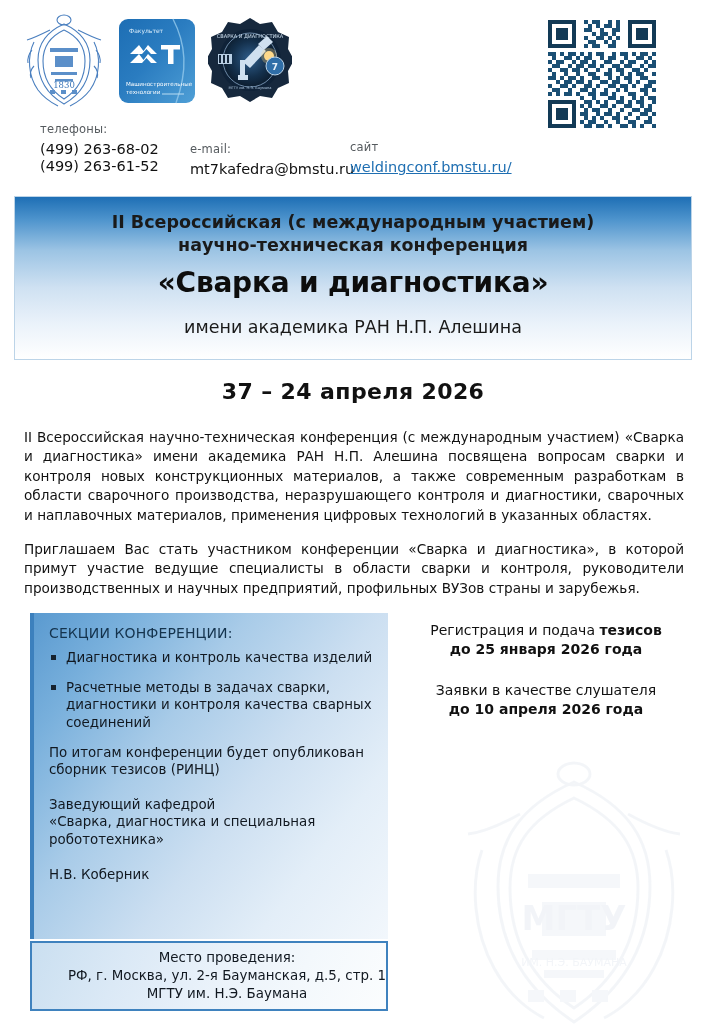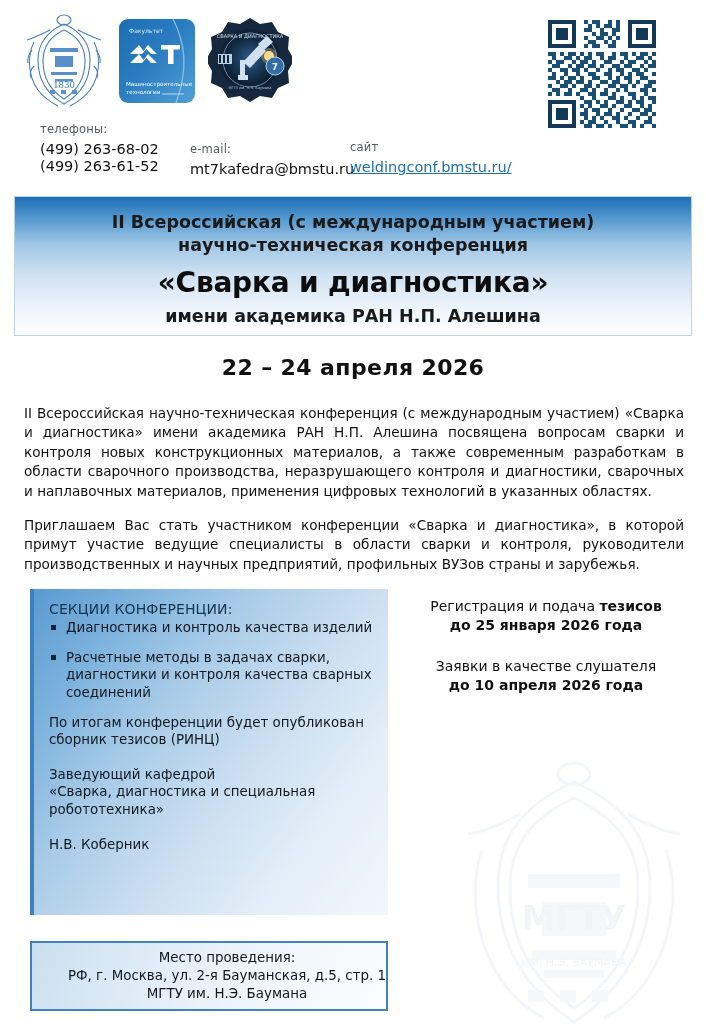--- a/index.html
+++ b/index.html
@@ -81,21 +81,21 @@
   .c-site .c-value {
     color: #1f6fb2;
     text-decoration: underline;
   }
 
   
   .banner {
     position: relative;
     z-index: 2;
     margin: 0 14px;
-    height: 140px;
+    height: 164px;
     background: linear-gradient(to bottom,
         #1e6fb5 0%, #4e94cd 14%, #9cc4e4 33%,
         #cfe1f2 56%, #eaf2fa 78%, #ffffff 100%);
     border: 1px solid #bcd4e8;
     box-sizing: border-box;
     text-align: center;
     padding-top: 14px;
   }
   .banner-l1 {
     font-size: 17.5px;
@@ -105,22 +105,22 @@
   }
   .banner-title {
     font-size: 28px;
     font-weight: bold;
     margin-top: 9px;
     letter-spacing: -0.2px;
     color: #0d0d0d;
   }
   .banner-sub {
     font-size: 17.5px;
-    font-weight: bold;
-    margin-top: 7px;
+    font-weight: normal;
+    margin-top: 18px;
     color: #1a1a1a;
   }
 
   
   .date-line {
     position: relative;
     z-index: 2;
     text-align: center;
     font-size: 22px;
     font-weight: bold;
@@ -159,21 +159,21 @@
     box-sizing: border-box;
     background: linear-gradient(127deg,
         #5a9ad0 0%, #79b0dc 16%, #a8cbe8 36%,
         #ccdff1 58%, #e3eef8 78%, #f2f7fc 100%);
     border-left: 4px solid #3c80bd;
     padding: 12px 14px 10px 15px;
   }
   .sb-head {
     font-size: 14px;
     color: #14334d;
-    margin-bottom: 2px;
+    margin-bottom: 8px;
     letter-spacing: .1px;
   }
   .sb-list { margin: 0; padding: 0; list-style: none; }
   .sb-list li {
     position: relative;
     font-size: 13.4px;
     line-height: 17.6px;
     color: #111820;
     padding-left: 17px;
     margin-bottom: 12px;
@@ -576,21 +576,21 @@
   </div>
 </div>
 
 <div class="banner">
   <div class="banner-l1">II Всероссийская (с международным участием)</div>
   <div class="banner-l1">научно-техническая конференция</div>
   <div class="banner-title">«Сварка и диагностика»</div>
   <div class="banner-sub">имени академика РАН Н.П. Алешина</div>
 </div>
 
-<div class="date-line">22 – 24 апреля 2026</div>
+<div class="date-line">37 – 24 апреля 2026</div>
 
 <div class="paras">
   <p class="para">II Всероссийская научно-техническая конференция (с международным участием) «Сварка и диагностика» имени академика РАН Н.П. Алешина посвящена вопросам сварки и контроля новых конструкционных материалов, а также современным разработкам в области сварочного производства, неразрушающего контроля и диагностики, сварочных и наплавочных материалов, применения цифровых технологий в указанных областях.</p>
   <p class="para">Приглашаем Вас стать участником конференции «Сварка и диагностика», в которой примут участие ведущие специалисты в области сварки и контроля, руководители производственных и научных предприятий, профильных ВУЗов страны и зарубежья.</p>
 </div>
 
 <div class="cols">
 
   <div class="sections-box">
     <div class="sb-head">СЕКЦИИ КОНФЕРЕНЦИИ:</div>

